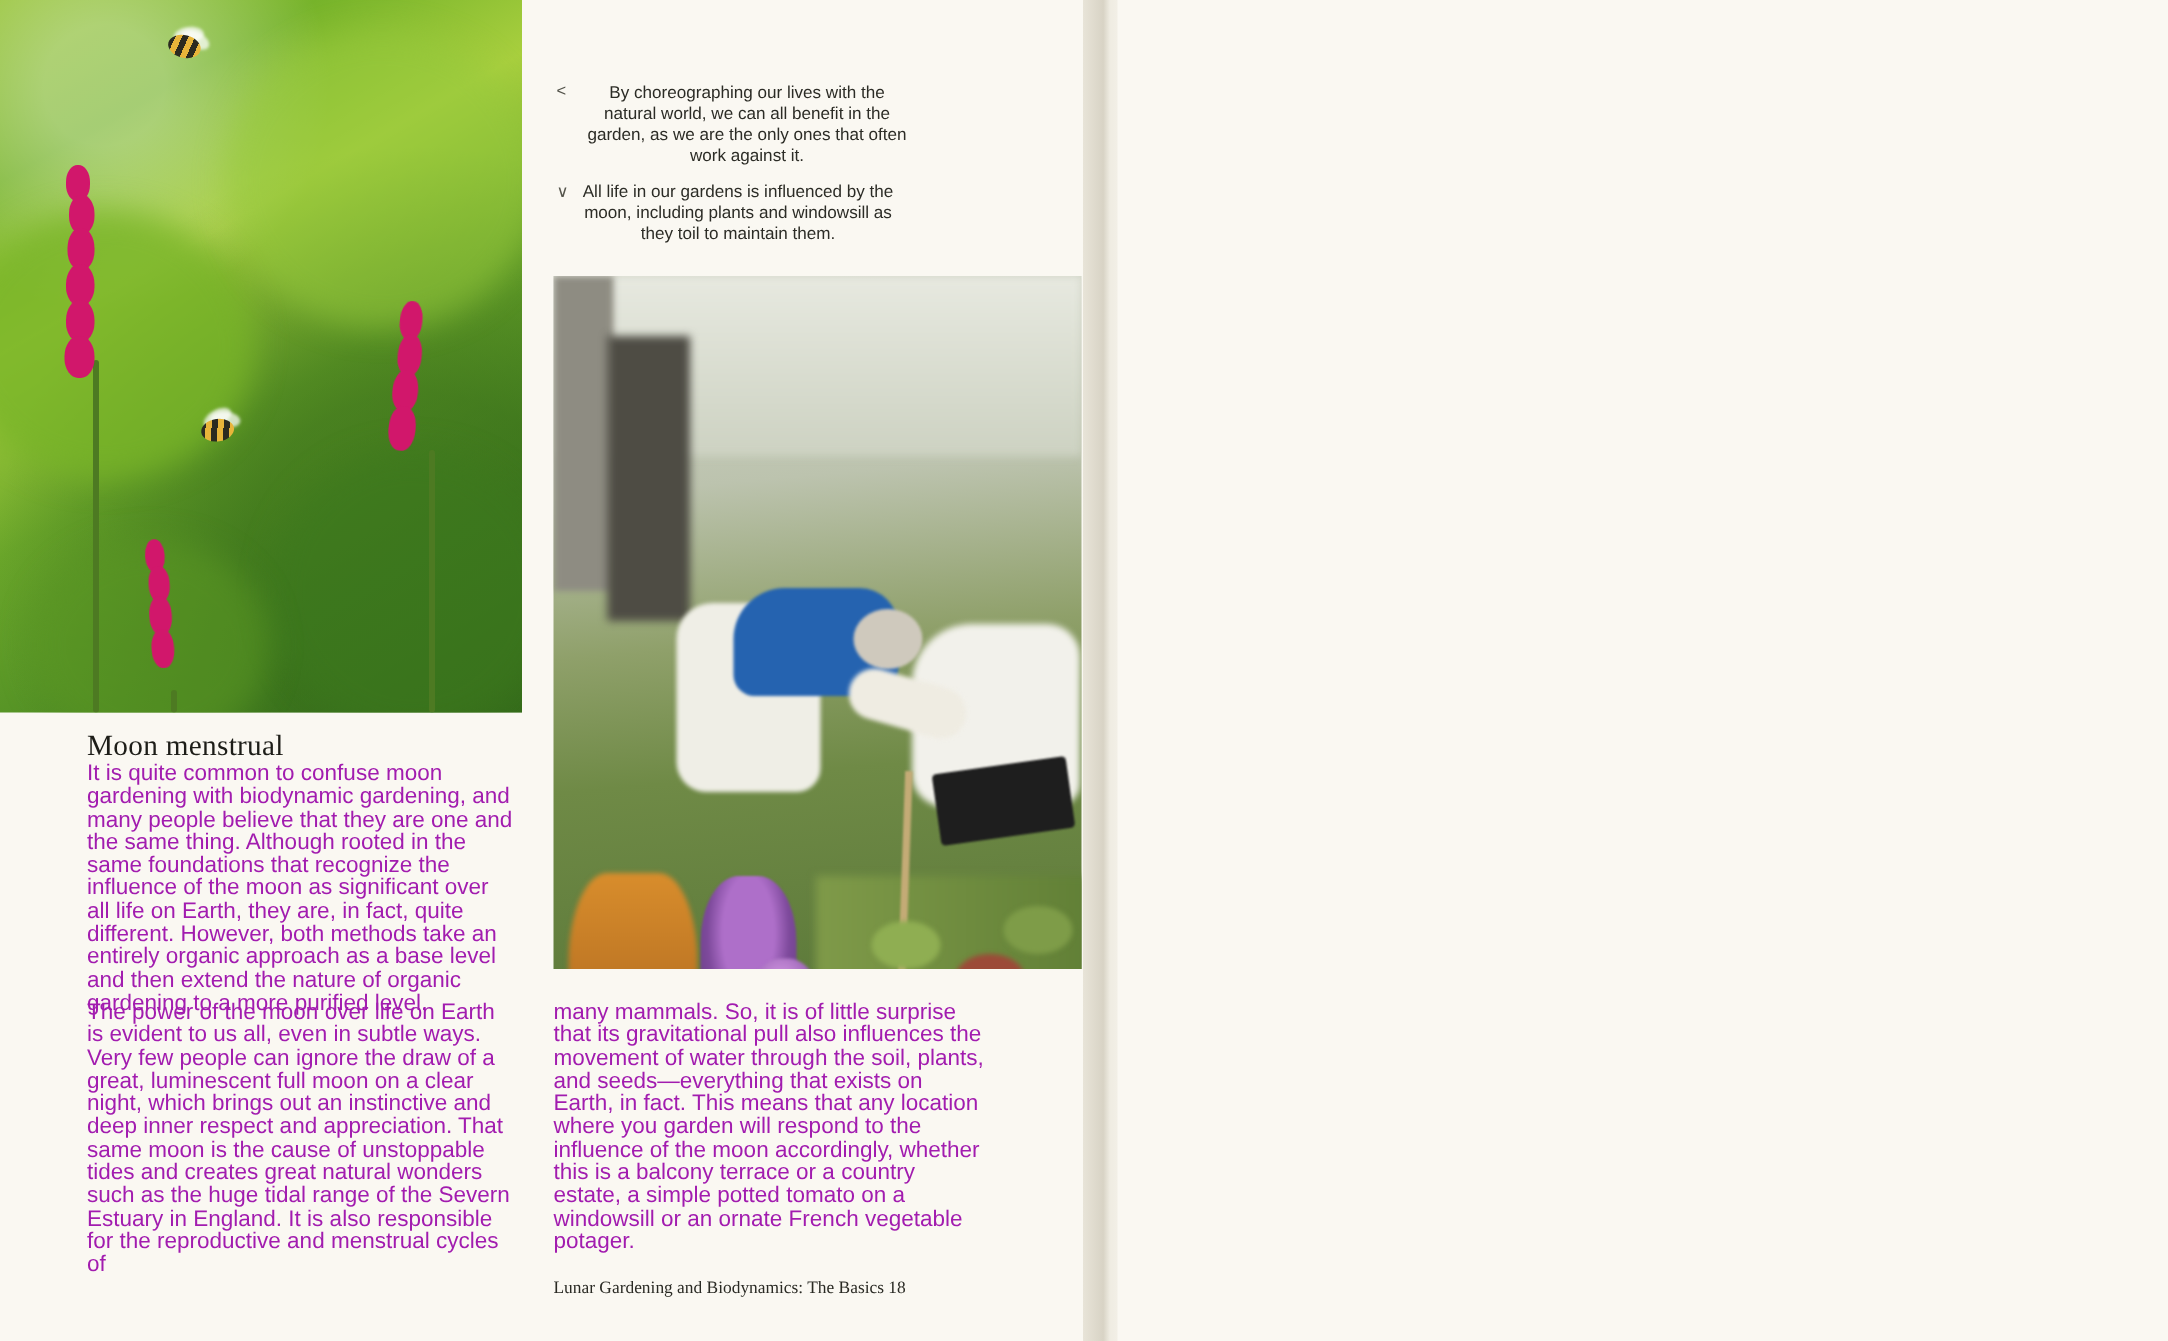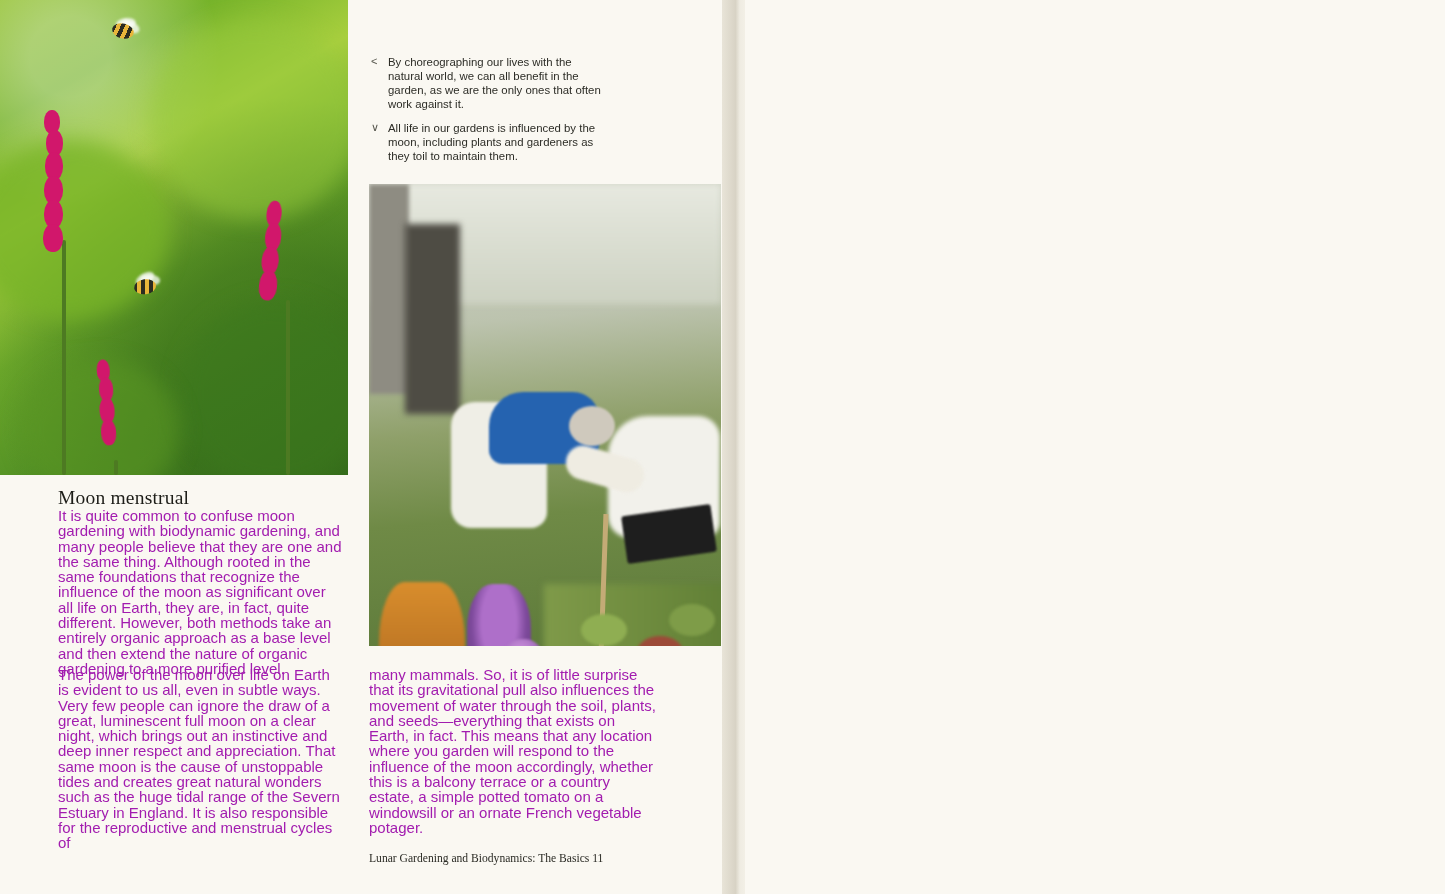--- a/index.html
+++ b/index.html
@@ -67,21 +67,21 @@
   .col { position:absolute; font-size:15px; line-height:15.3px; color:#a21caf; }
   .col p { margin:0; text-align:left; }
 
   .moon-gardening-title {
     position:absolute; left:58px; top:487px; width:290px;
     font-family:"Liberation Serif", serif; font-size:19.5px; color:#1d1d18; letter-spacing:.2px;
   }
   .col-left-1 { left:58px; top:508px; width:285px; }
   .col-left-2 { left:58px; top:667px; width:285px; }
 
-  .caption { position:absolute; font-size:11.4px; line-height:14px; color:#2c2c26; }
+  .caption { position:absolute; font-size:11.4px; line-height:14px; color:#2c2c26;text-align:center; }
   .caption-arrow { position:absolute; font-size:11px; color:#55554c; }
   .cap1 { left:388px; top:55px; width:220px; }
   .cap1arrow { left:371px; top:55px; }
   .cap2 { left:388px; top:121px; width:208px; }
   .cap2arrow { left:371px; top:121px; }
 
   
   .photo-gardener {
     position:absolute; left:369px; top:184px; width:352px; height:462px; overflow:hidden;
     background:linear-gradient(175deg,#d6d9cd 0%, #c6cbbb 18%, #bcc3ae 30%, #8fa06a 52%, #6f8a46 70%, #5d7a3a 100%);
@@ -176,21 +176,21 @@
     <div class="col col-left-1">
       <p>It is quite common to confuse moon gardening with biodynamic gardening, and many people believe that they are one and the same thing. Although rooted in the same foundations that recognize the influence of the moon as significant over all life on Earth, they are, in fact, quite different. However, both methods take an entirely organic approach as a base level and then extend the nature of organic gardening to a more purified level.</p>
     </div>
     <div class="col col-left-2">
       <p>The power of the moon over life on Earth is evident to us all, even in subtle ways. Very few people can ignore the draw of a great, luminescent full moon on a clear night, which brings out an instinctive and deep inner respect and appreciation. That same moon is the cause of unstoppable tides and creates great natural wonders such as the huge tidal range of the Severn Estuary in England. It is also responsible for the reproductive and menstrual cycles of</p>
     </div>
 
     <div class="caption-arrow cap1arrow">&lt;</div>
     <div class="caption cap1">By choreographing our lives with the natural world, we can all benefit in the garden, as we are the only ones that often work against it.</div>
     <div class="caption-arrow cap2arrow">∨</div>
-    <div class="caption cap2">All life in our gardens is influenced by the moon, including plants and gardeners as they toil to maintain them.</div>
+    <div class="caption cap2">All life in our gardens is influenced by the moon, including plants and windowsill as they toil to maintain them.</div>
 
     <div class="photo-gardener">
       <span class="pg-sky"></span>
       <span class="pg-wall"></span>
       <span class="pg-dark"></span>
       <span class="pg-person2"></span>
       <span class="pg-person-pants"></span>
       <span class="pg-person-shirt"></span>
       <span class="pg-person-head"></span>
       <span class="pg-person-arm"></span>
@@ -203,21 +203,21 @@
       <span class="pg-flower-purple2"></span>
       <span class="pg-lettuce" style="left:212px; top:430px; background:#8fae52;"></span>
       <span class="pg-lettuce" style="left:268px; top:452px; background:#9c4a38;"></span>
       <span class="pg-lettuce" style="left:300px; top:420px; background:#7e9c48;"></span>
     </div>
 
     <div class="col col-mid-2">
       <p>many mammals. So, it is of little surprise that its gravitational pull also influences the movement of water through the soil, plants, and seeds—everything that exists on Earth, in fact. This means that any location where you garden will respond to the influence of the moon accordingly, whether this is a balcony terrace or a country estate, a simple potted tomato on a windowsill or an ornate French vegetable potager.</p>
     </div>
 
-    <div class="folio">Lunar Gardening and Biodynamics: The Basics  11</div>
+    <div class="folio">Lunar Gardening and Biodynamics: The Basics  18</div>
   </div>
 
   <div class="gutter"></div>
 
   <div class="page-right">
 
     
 
     
     

